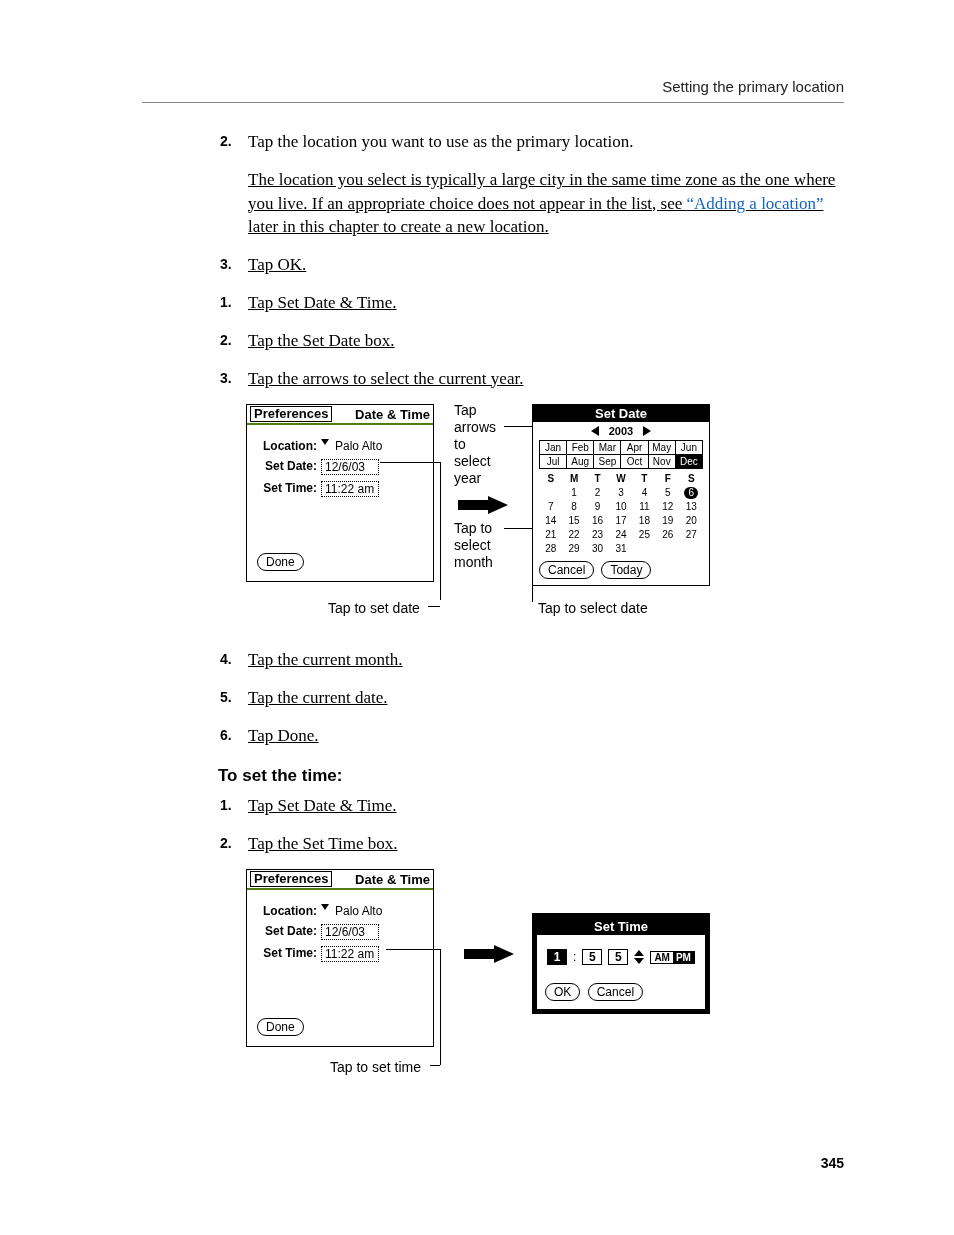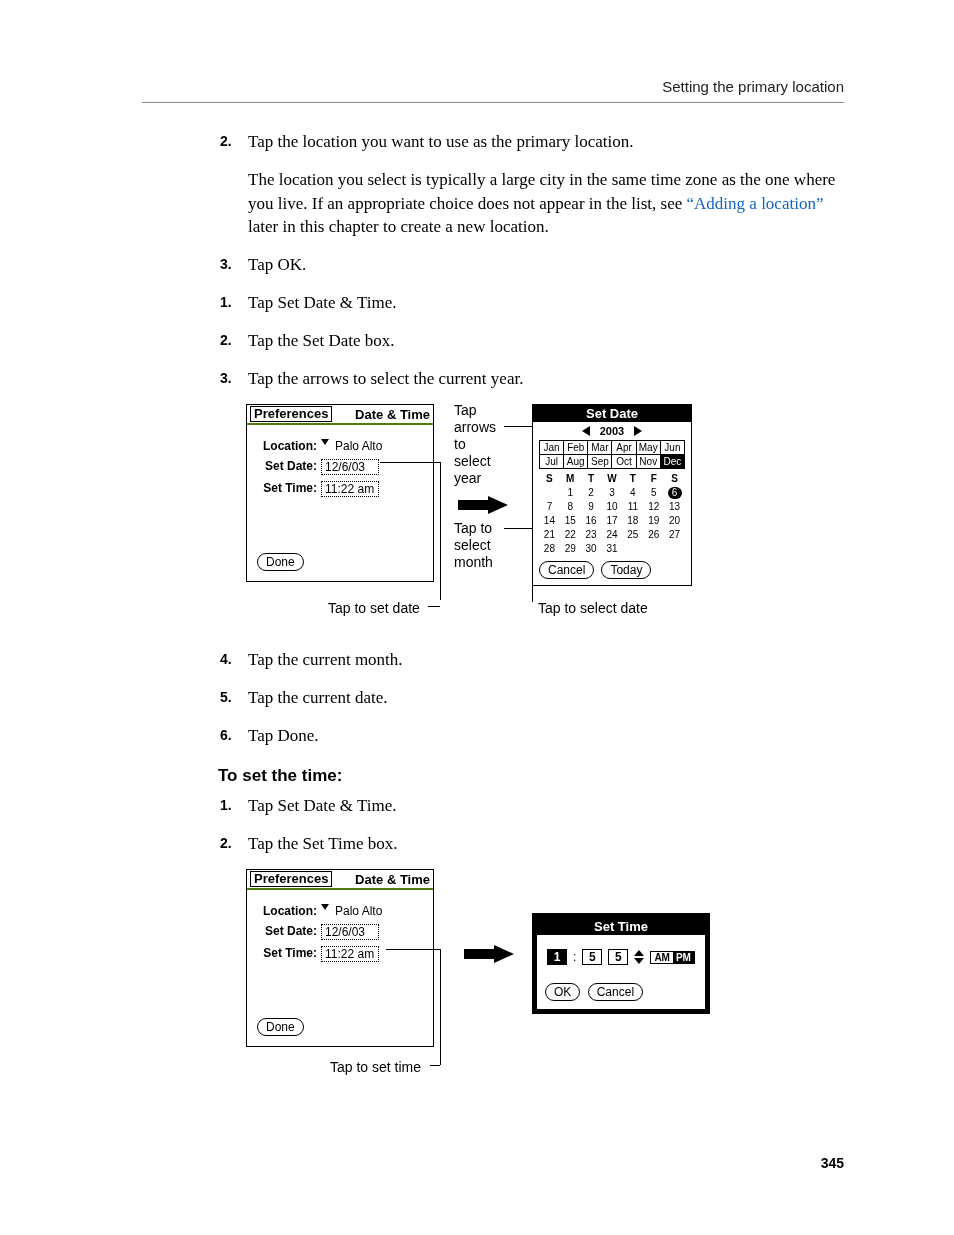--- a/index.html
+++ b/index.html
@@ -47,21 +47,21 @@
   }
   ol.steps > li .num {
     position: absolute;
     left: 0;
     top: 2px;
     font-family: "Helvetica Neue", Arial, sans-serif;
     font-weight: bold;
     font-size: 14px;
   }
   ol.steps > li p { margin: 0 0 14px 0; }
-  ol.steps > li p:last-child { margin-bottom: 0; }
+  ol.steps > li p:last-child { margin-bottom: 0; text-decoration: underline; }
   .link { color: #1464c8; }
   h4.subhead {
     font-family: "Helvetica Neue", Arial, sans-serif;
     font-size: 17px;
     font-weight: bold;
     margin: 18px 0 8px -2px;
     font-stretch: condensed;
   }
 
   
@@ -134,21 +134,21 @@
     font-size: 12px;
     line-height: 16px;
     display: inline-block;
     background: #fff;
   }
   .panel-foot { padding: 6px; }
 
   
   .date-panel {
     position: absolute;
-    width: 160px;
+    width: 178px;
     border: 1px solid #000;
     background: #fff;
     font-size: 11px;
     box-sizing: border-box;
   }
   .date-panel .dp-head {
     background: #000;
     color: #fff;
     text-align: center;
     font-weight: bold;

